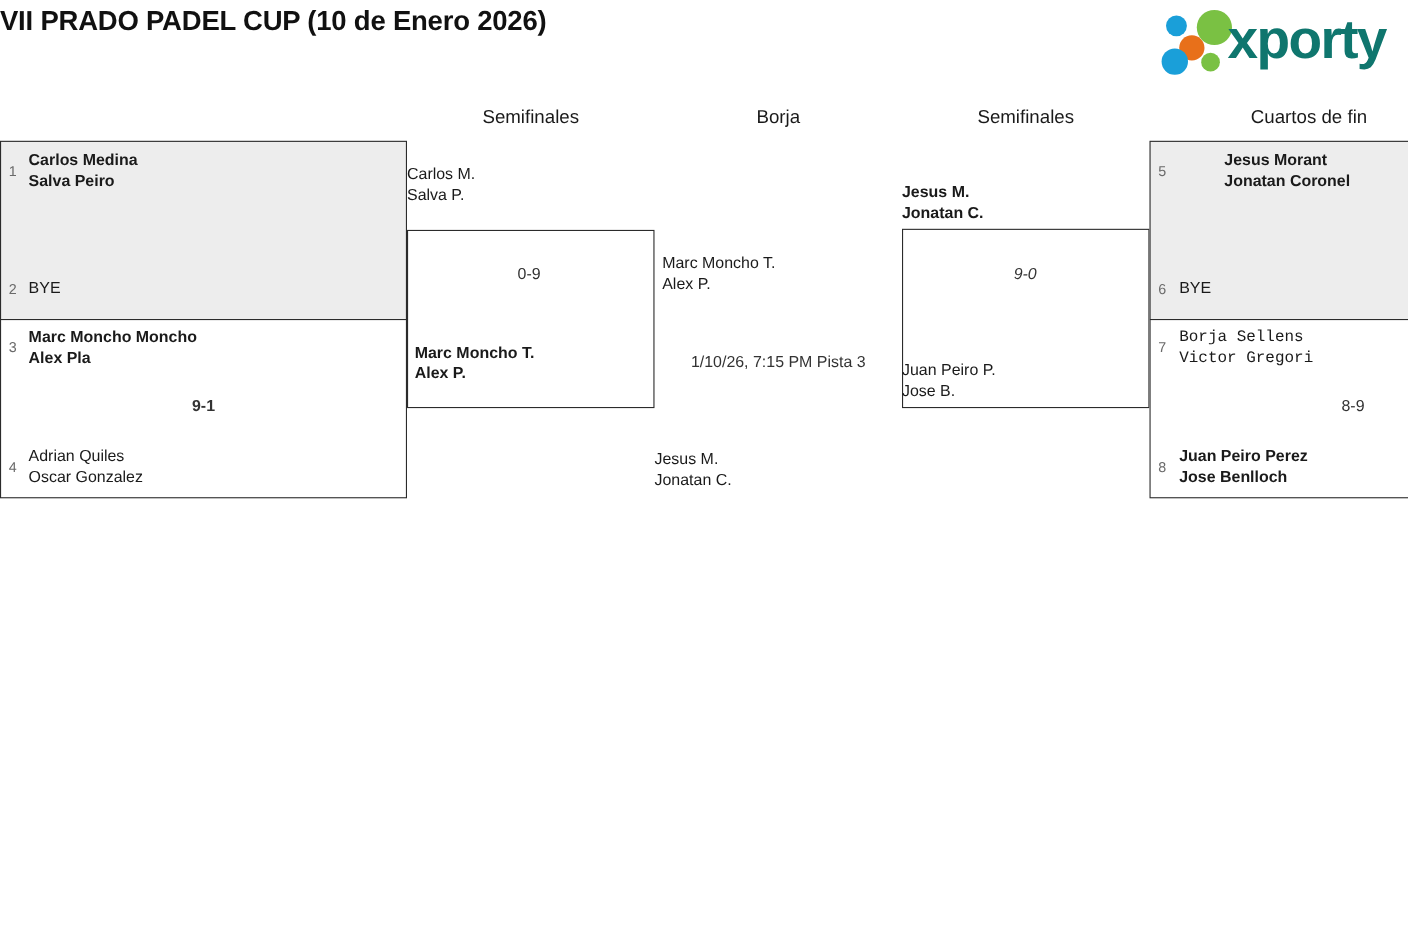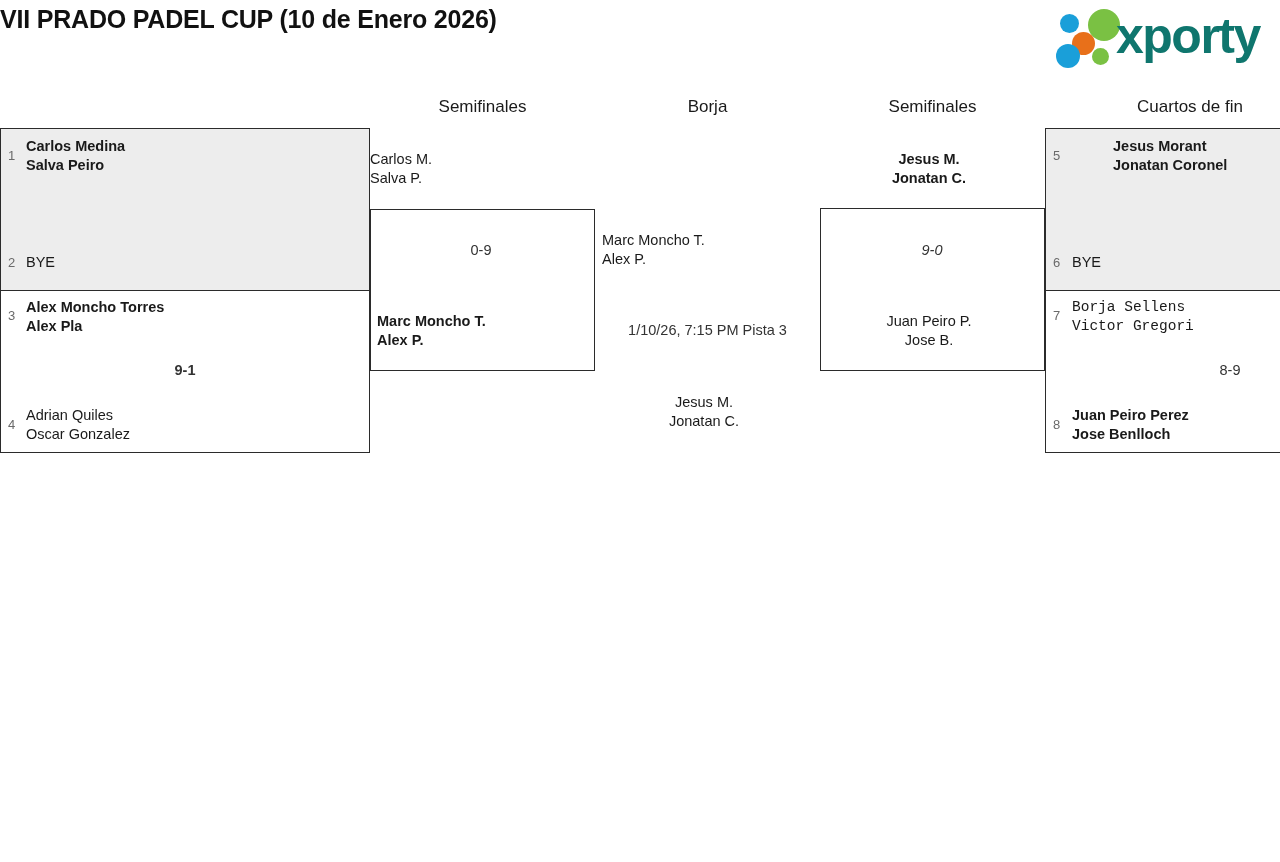--- a/index.html
+++ b/index.html
@@ -81,21 +81,21 @@
   
   .team {
     position: absolute;
     font-size: 14.5px;
     line-height: 19px;
     color: #1a1a1a;
     white-space: nowrap;
   }
   .team .nm { display: block; }
   .team.winner .nm { font-weight: 700; }
-  .team.right { text-align: center; }
+  .team.right { text-align: left; margin-top: 16px; }
 
   .seed {
     position: absolute;
     font-size: 13px;
     color: #6a6a6a;
     line-height: 19px;
     white-space: nowrap;
   }
 
   .score {
@@ -156,21 +156,21 @@
   <div class="team winner" style="left:26px; top:137px;">
     <span class="nm">Carlos Medina</span>
     <span class="nm">Salva Peiro</span>
   </div>
   <div class="seed" style="left:8px; top:253px;">2</div>
   <div class="bye" style="left:26px; top:253px;">BYE</div>
 
   <div class="match-box" style="left:0px; top:290px; width:370px; height:163px;"></div>
   <div class="seed" style="left:8px; top:306px;">3</div>
   <div class="team winner" style="left:26px; top:298px;">
-    <span class="nm">Alex Moncho Torres</span>
+    <span class="nm">Marc Moncho Moncho</span>
     <span class="nm">Alex Pla</span>
   </div>
   <div class="score" style="left:90px; top:361px; width:190px;font-weight:bold;">9-1</div>
   <div class="seed" style="left:8px; top:415px;">4</div>
   <div class="team" style="left:26px; top:406px;">
     <span class="nm">Adrian Quiles</span>
     <span class="nm">Oscar Gonzalez</span>
   </div>
 
   <div class="match-box" style="left:370px; top:209px; width:225px; height:162px;"></div>

